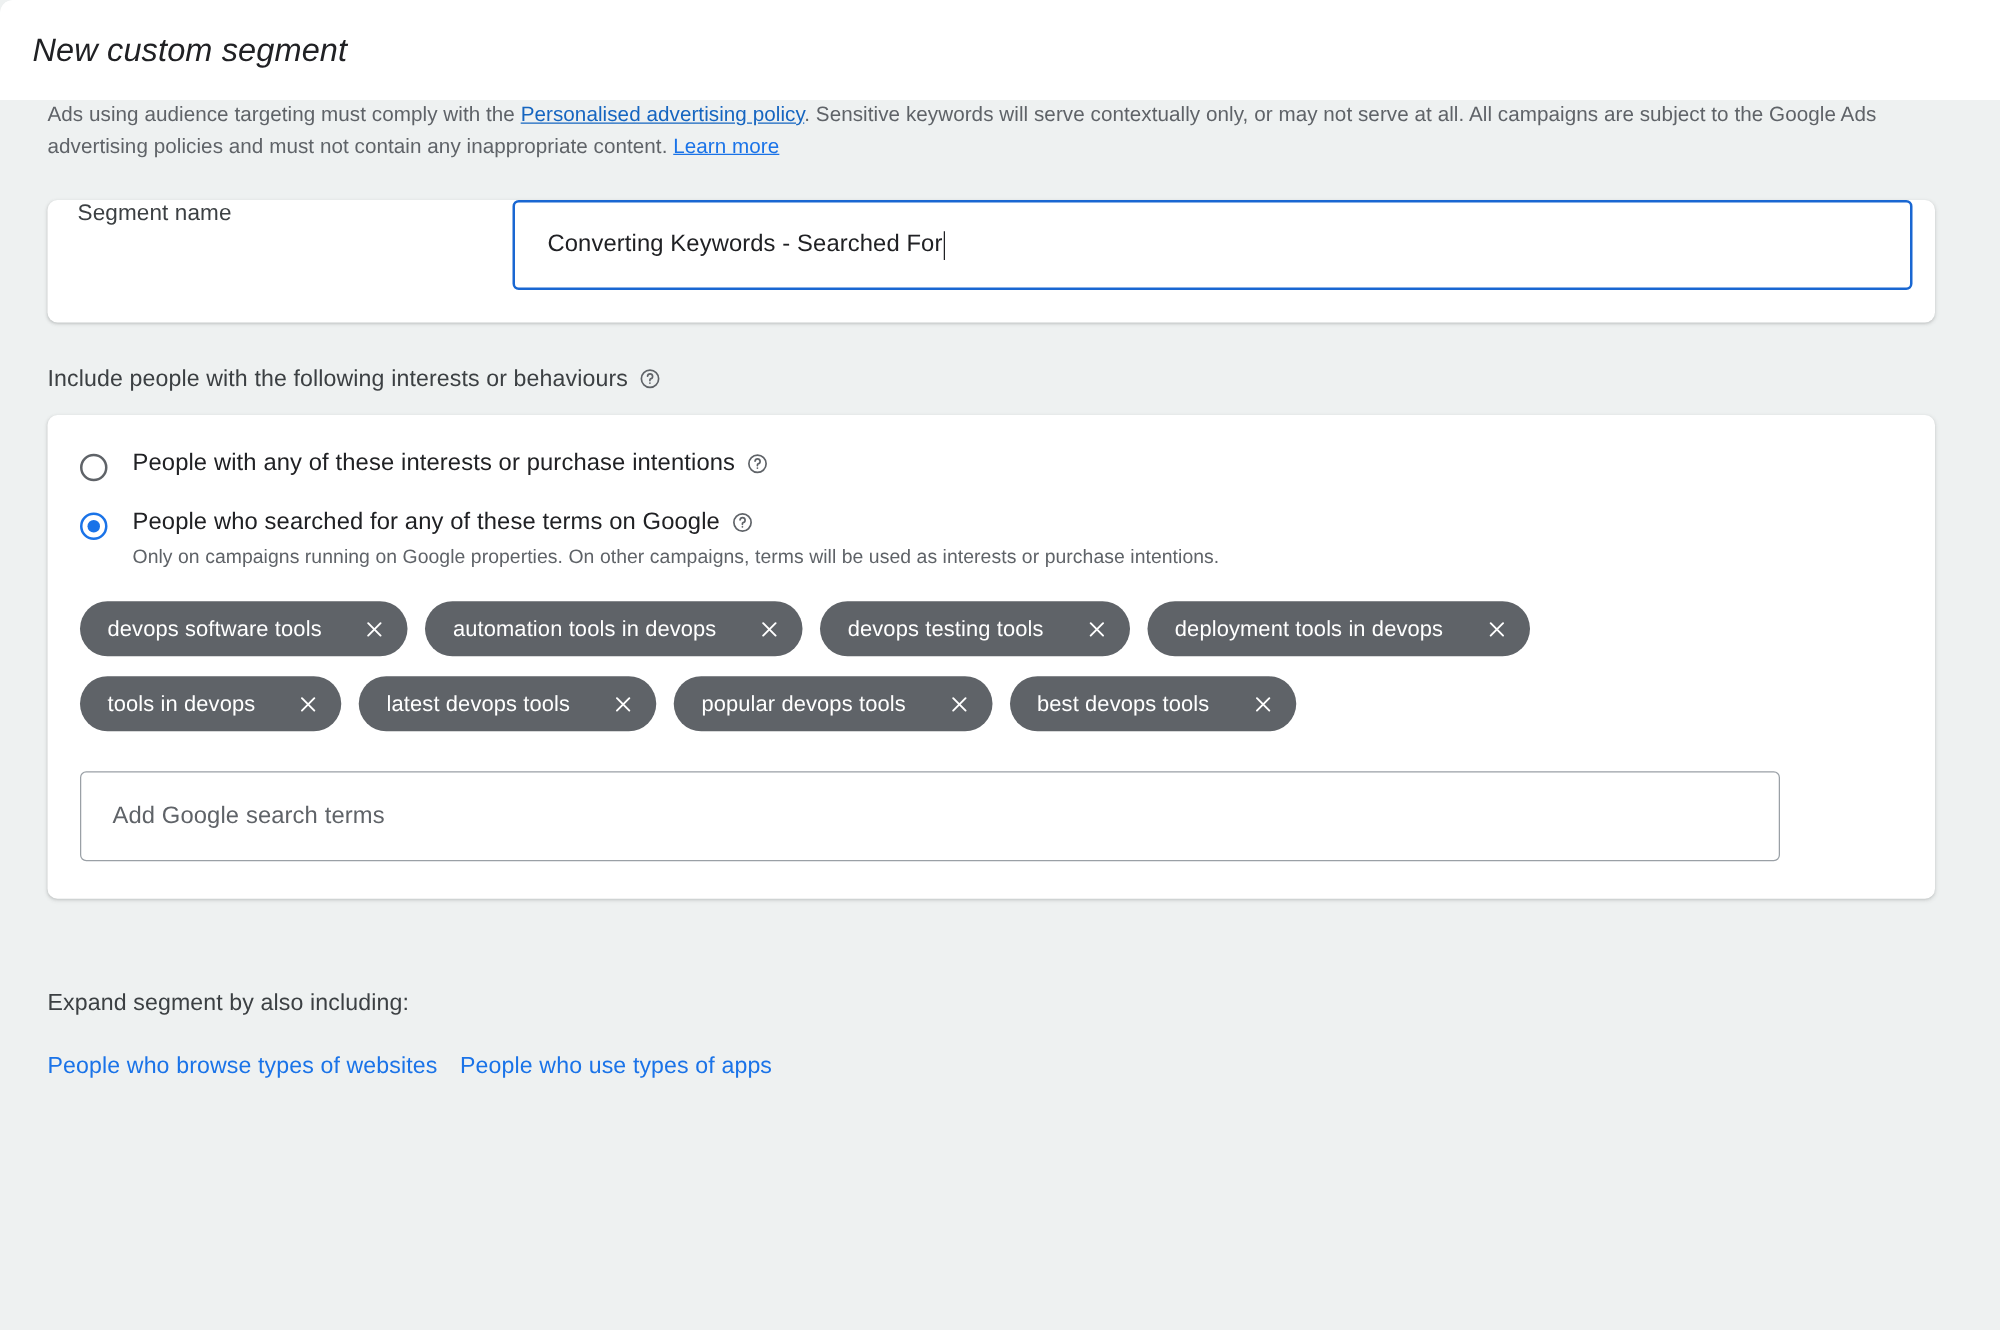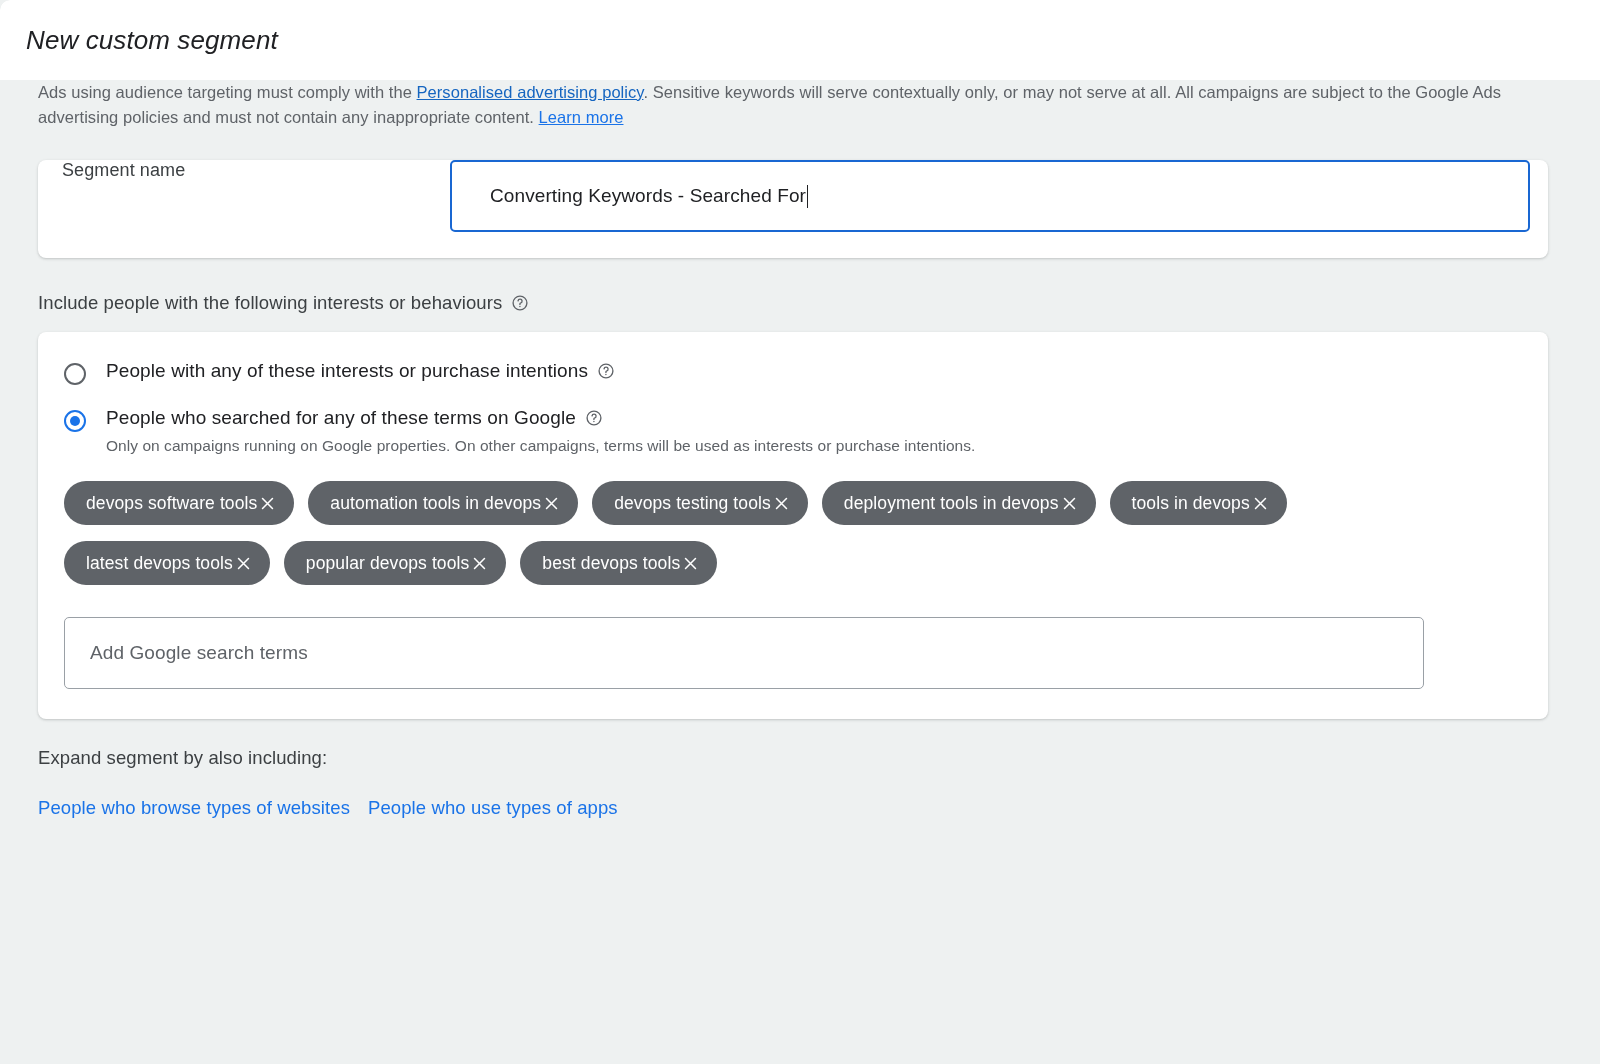--- a/index.html
+++ b/index.html
@@ -78,23 +78,22 @@
     flex: none;
     letter-spacing: .1px;
   }
   .name-input-wrap {
     flex: 1;
     height: 72px;
     border: 2px solid #1967d2;
     border-radius: 5px;
     display: flex;
     align-items: center;
-    padding: 0 38px;
+    padding: 0 26px;
     background: #fff;
-    margin-left: 40px;
   }
   .name-input-text {
     font-size: 19px;
     color: #202124;
     letter-spacing: .1px;
     white-space: nowrap;
   }
   .caret {
     display: inline-block;
     width: 1.5px;
@@ -188,21 +187,21 @@
     gap: 16px 14px;
     max-width: 1340px;
   }
   .chip {
     height: 44px;
     background: #5f6368;
     border-radius: 22px;
     display: inline-flex;
     align-items: center;
     padding: 0 18px 0 22px;
-    gap: 2px;
+    gap: 34px;
     color: #ffffff;
     font-size: 17.5px;
     letter-spacing: .1px;
     cursor: default;
   }
   .chip-x {
     width: 17px; height: 17px;
     flex: none;
     display: block;
   }
@@ -221,21 +220,21 @@
     padding: 0 25px;
   }
   .add-input-placeholder {
     font-size: 19px;
     color: #5f6368;
     letter-spacing: .1px;
   }
 
   
   .expand-label {
-    margin-top: 28px;
+    margin-top: 72px;
     font-size: 18.5px;
     color: #3c4043;
     letter-spacing: .1px;
   }
   .expand-links {
     margin-top: 28px;
     display: flex;
     gap: 18px;
   }
   .expand-link {

